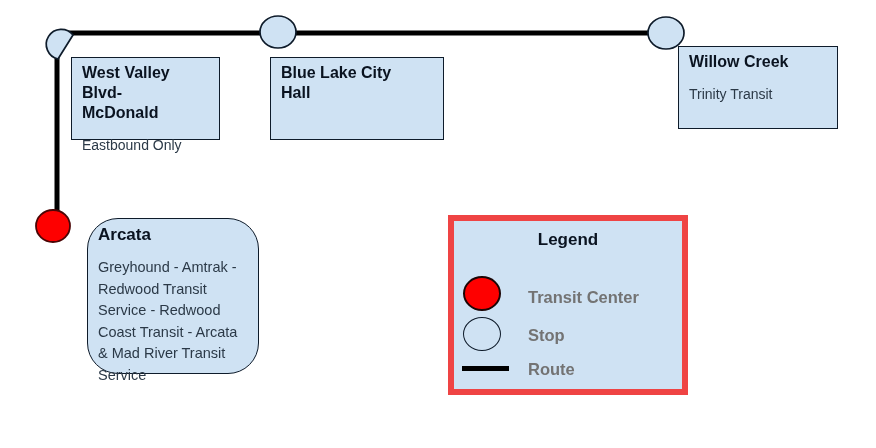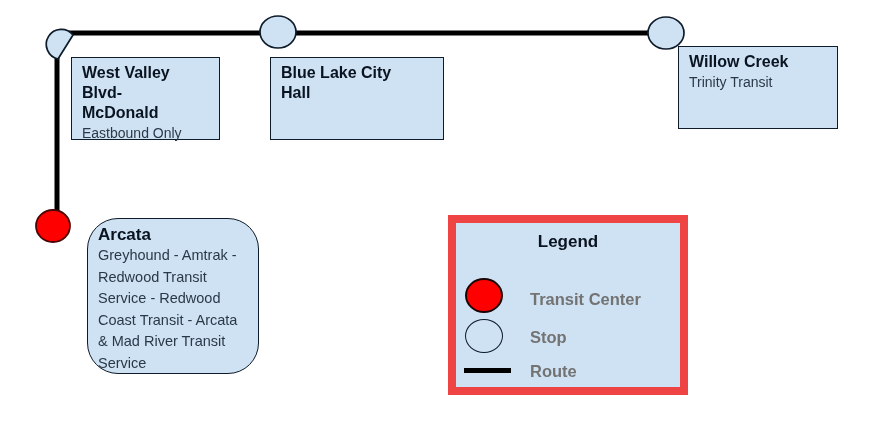--- a/index.html
+++ b/index.html
@@ -32,38 +32,39 @@
     line-height: 20px;
     font-weight: bold;
     color: #0a1320;
     white-space: pre-line;
   }
   .box-sub {
     font-size: 14px;
     line-height: 20px;
     color: #2b3947;
     white-space: pre-line;
+    margin-top: 12px;
   }
   .stop-box.tall .box-title {
     font-size: 17px;
     line-height: 21px;
   }
   .stop-box.tall .box-sub {
     font-size: 14.5px;
     line-height: 21.5px;
   }
   .legend {
     position: absolute;
     left: 448px;
     top: 215px;
     width: 240px;
     height: 180px;
     box-sizing: border-box;
     background: #cfe2f3;
-    border: 8px solid #ef4444;
+    border: 6px solid #ef4444;
   }
   .legend-title {
     position: absolute;
     left: 0;
     right: 0;
     top: 9px;
     text-align: center;
     font-size: 17px;
     font-weight: bold;
     color: #0a1320;

